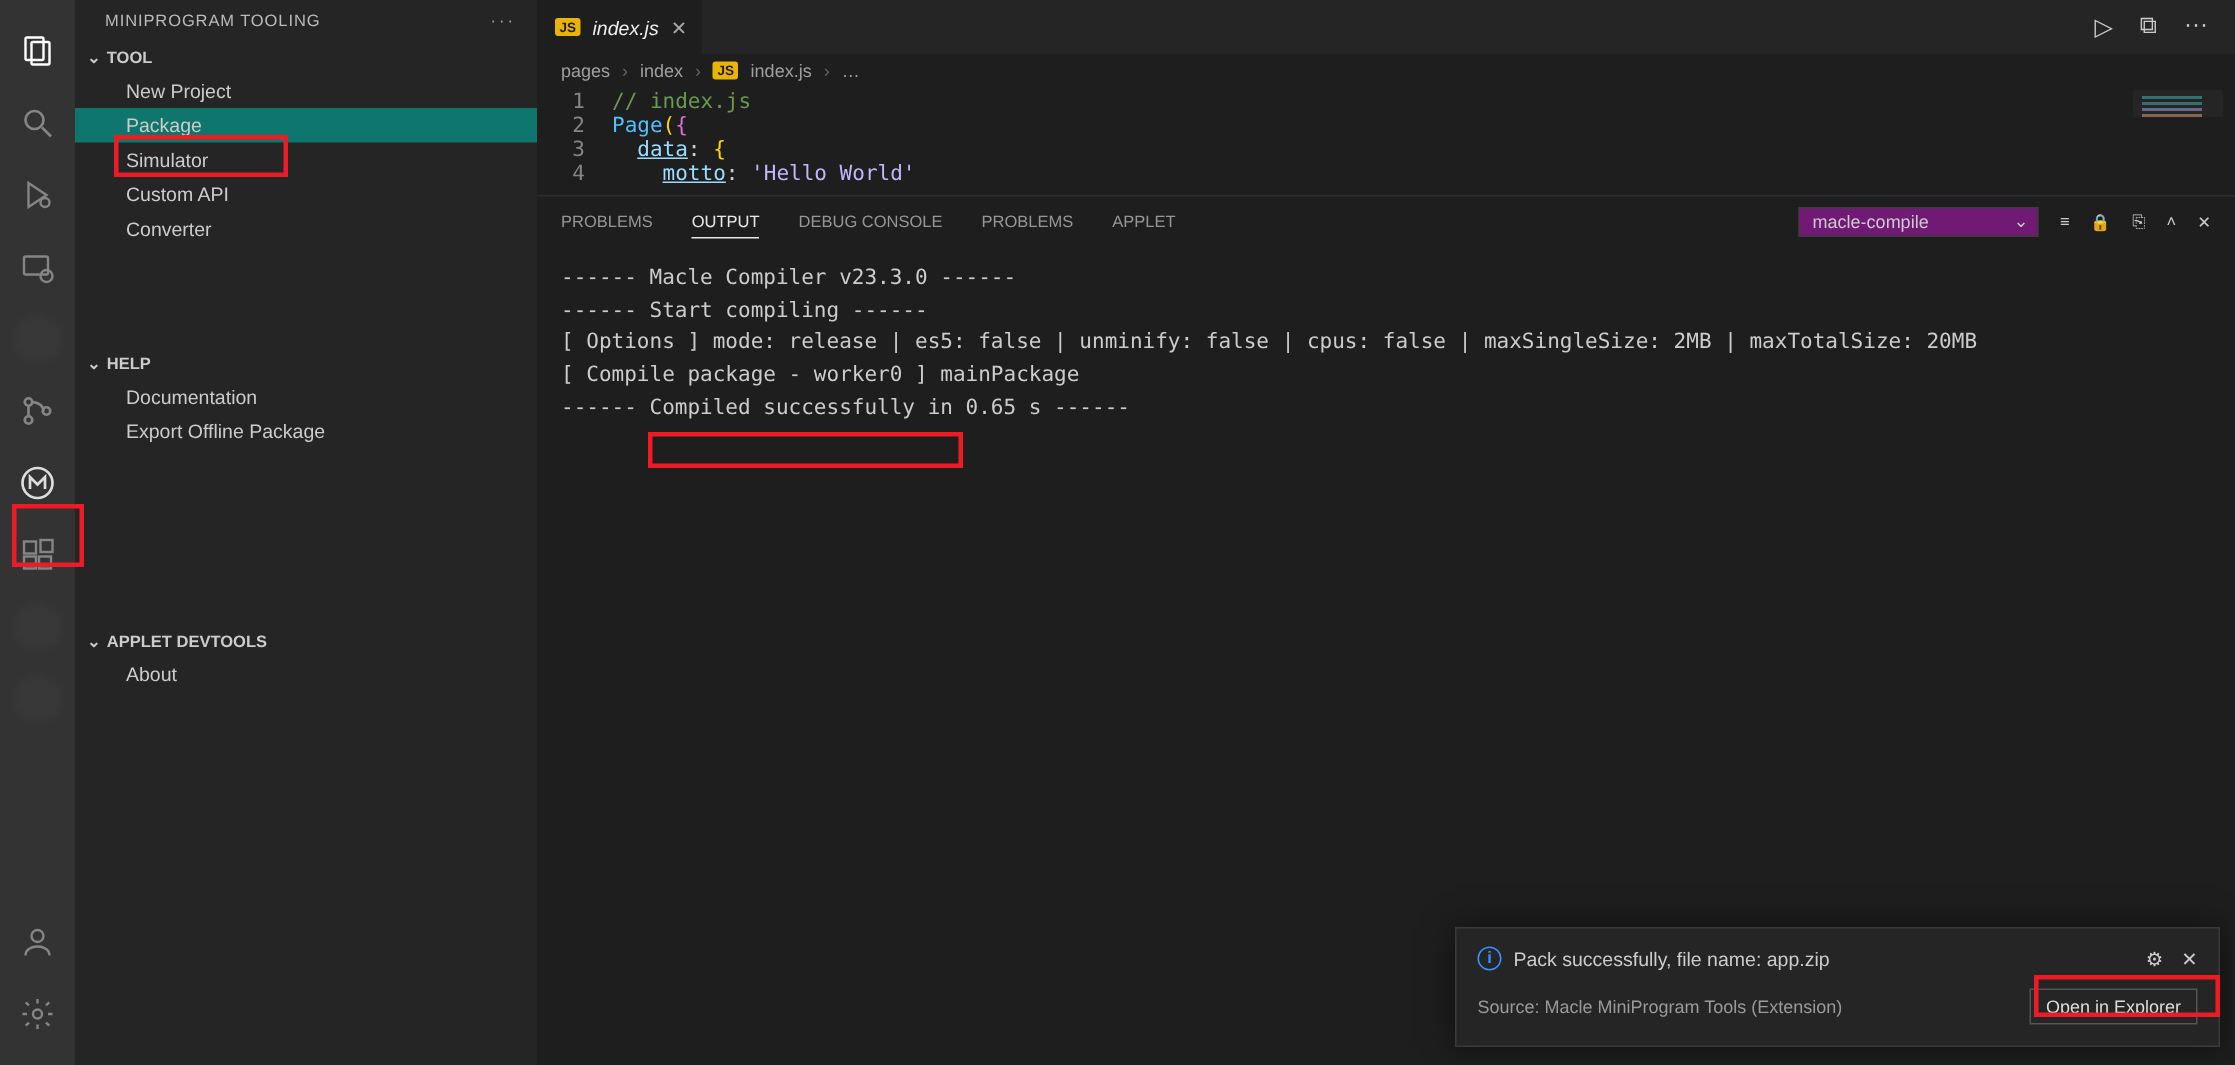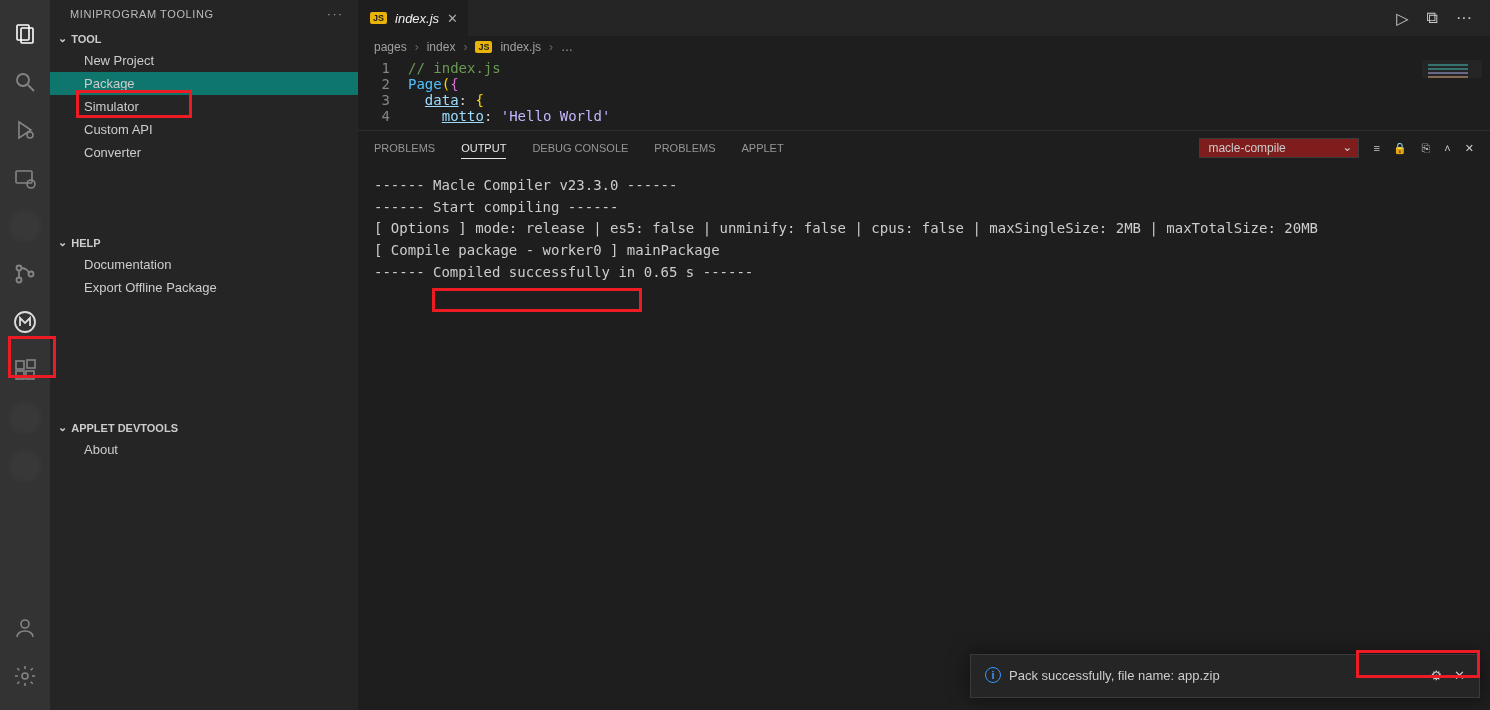--- a/index.html
+++ b/index.html
@@ -50,21 +50,21 @@
 .c-str { color: #c4b5fd; }
 .minimap { position: absolute; right: 8px; top: 2px; width: 60px; height: 90px; background: linear-gradient(#2a2a2a 0 20%, transparent 20%); opacity:.6; border-radius:2px; }
 .minimap::after { content:""; position:absolute; top:4px; left:6px; width:40px; height:2px; background:#4aa; box-shadow: 0 4px 0 #4aa, 0 8px 0 #99c, 0 12px 0 #c97; }
 
 
 .panel { flex: 1; border-top: 1px solid #2d2d2d; display: flex; flex-direction: column; min-height: 0; }
 .panel-tabs { display: flex; align-items: center; padding: 0 16px; height: 34px; gap: 26px; color: #969696; font-size: 11px; }
 .panel-tab { cursor: pointer; }
 .panel-tab.active { color: #e7e7e7; border-bottom: 1px solid #e7e7e7; padding-bottom: 4px; margin-top: 4px; }
 .panel-right { margin-left: auto; display: flex; align-items: center; gap: 14px; color: #ccc; }
-.panel-select { background: #7f1d1d; border: 1px solid #3c3c3c; color: #ccc; font-size: 12px; padding: 2px 26px 2px 8px; position: relative; min-width: 160px; }
+.panel-select { background: #701a75; border: 1px solid #3c3c3c; color: #ccc; font-size: 12px; padding: 2px 26px 2px 8px; position: relative; min-width: 160px; }
 .panel-select::after { content: "⌄"; position: absolute; right: 6px; top: 1px; color:#ccc; }
 .panel-body { padding: 10px 16px; font-family: Consolas, monospace; font-size: 14px; color: #ccc; white-space: pre; overflow: auto; line-height: 1.55; }
 
 
 .toast { position: absolute; right: 10px; bottom: 12px; width: 510px; background: #252526; border: 1px solid #3a3a3a; padding: 12px 14px 14px; font-size: 13px; color: #ccc; box-shadow: 0 0 20px rgba(0,0,0,.5); z-index: 20; }
 .toast-row1 { display: flex; align-items: center; gap: 8px; }
 .toast-row1 .ico { width: 16px; height: 16px; border: 1.5px solid #3794ff; color:#3794ff; border-radius: 50%; display:flex; align-items:center; justify-content:center; font-size: 11px; font-weight:700; }
 .toast-actions { margin-left:auto; display:flex; gap:12px; color:#ccc; }
 .toast-row2 { margin-top: 12px; display: flex; align-items: center; color: #9a9a9a; font-size: 12px; }
 .toast-btn { margin-left: auto; border: 1px solid #555; padding: 4px 10px; color: #ddd; font-size: 12px; cursor:pointer; }
@@ -265,18 +265,22 @@
 
 <div class="toast">
   <div class="toast-row1">
     <span class="ico">i</span>
     <span>Pack successfully, file name:  app.zip</span>
     <div class="toast-actions">
       <span>⚙</span>
       <span>✕</span>
     </div>
   </div>
+  <div class="toast-row2">
+    <span>Source: Macle MiniProgram Tools (Extension)</span>
+    <span class="toast-btn">Open in Explorer</span>
+  </div>
 </div>
 
 <div class="hl" style="left:8px; top:336px; width:48px; height:42px;"></div>
 <div class="hl" style="left:76px; top:90px; width:116px; height:28px;"></div>
 <div class="hl" style="left:432px; top:288px; width:210px; height:24px;"></div>
 <div class="hl" style="left:1356px; top:650px; width:124px; height:28px;"></div>
 
 </body></html>

